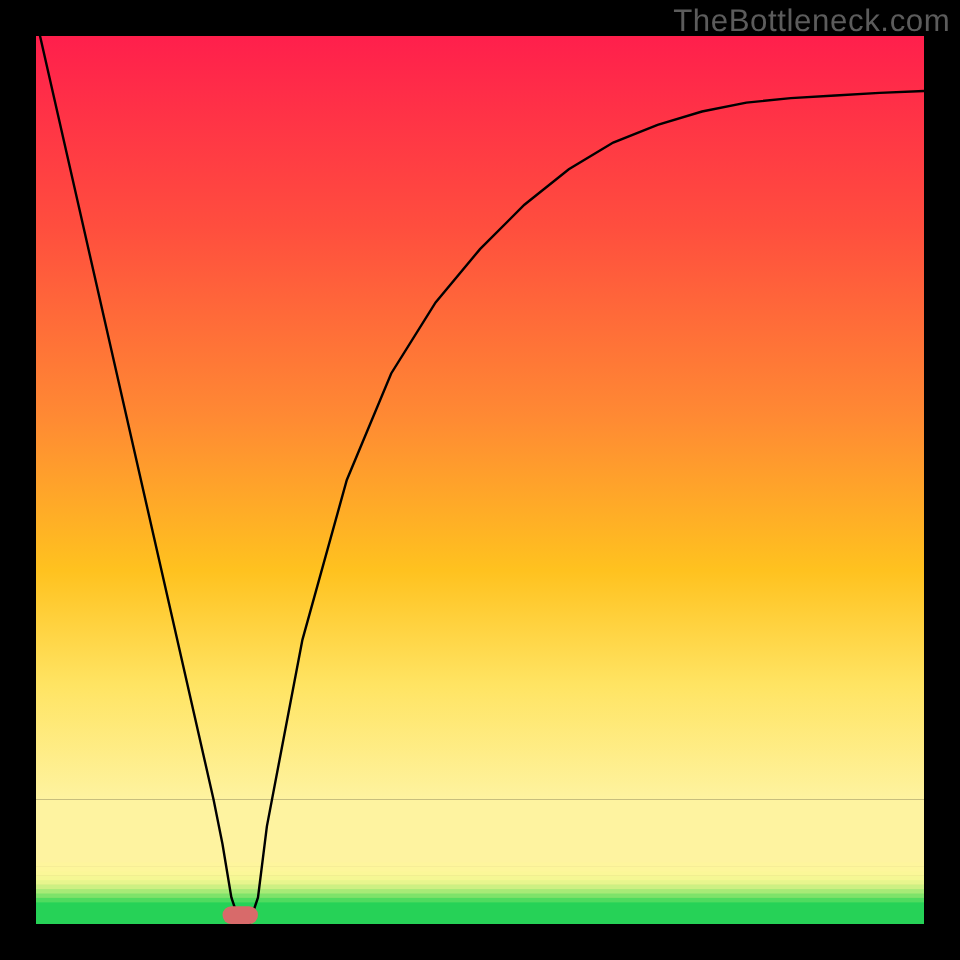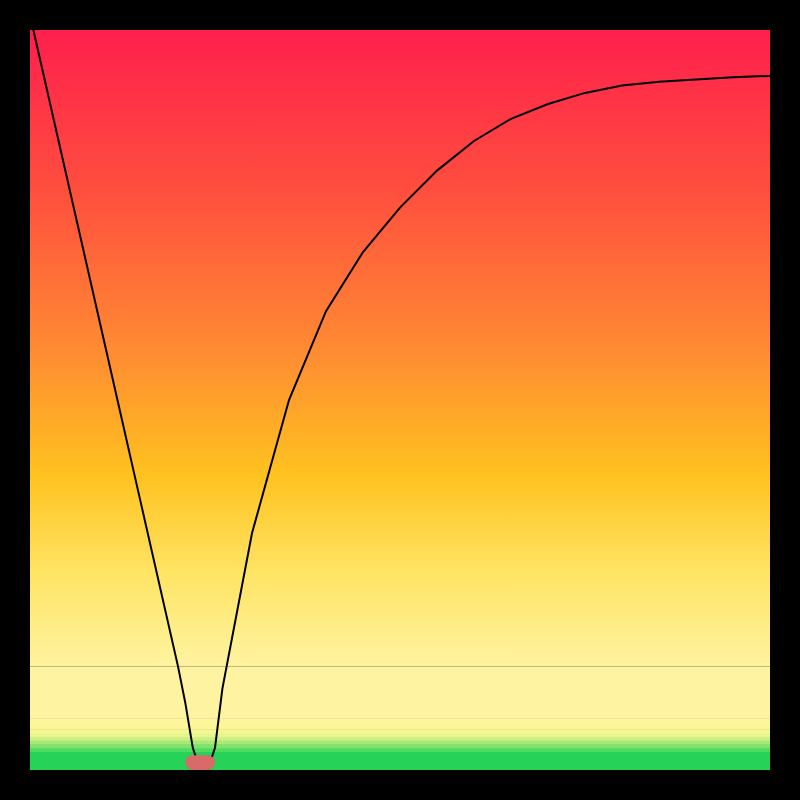--- a/index.html
+++ b/index.html
@@ -30,20 +30,21 @@
     top: 0;
     left: 0;
     width: 800px;
     height: 800px;
   }
 </style>
 </head>
 <body>
 
 <div class="wrap">
+  <div class="watermark">TheBottleneck.com</div>
 
   <svg class="chart" viewBox="0 0 800 800" preserveAspectRatio="none">
     <defs>
       <linearGradient id="bg-grad" x1="0" y1="0" x2="0" y2="1">
           <stop offset="0.0%" stop-color="#ff1f4c"></stop>
           <stop offset="25.0%" stop-color="#ff4e3e"></stop>
           <stop offset="50.0%" stop-color="#ff8a33"></stop>
           <stop offset="70.0%" stop-color="#ffc21f"></stop>
           <stop offset="85.0%" stop-color="#ffe463"></stop>
           <stop offset="100.0%" stop-color="#fef3a0"></stop>

